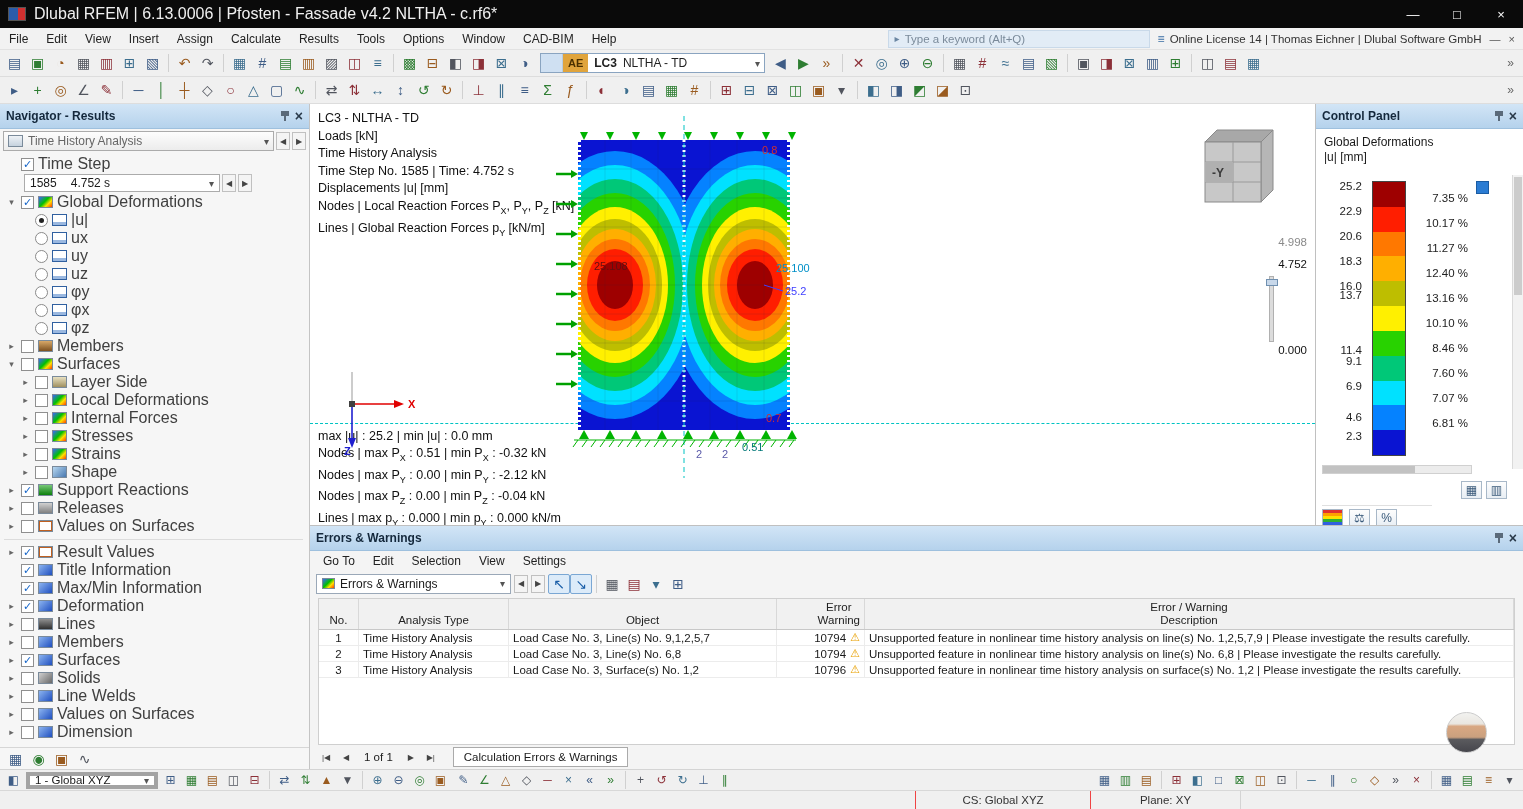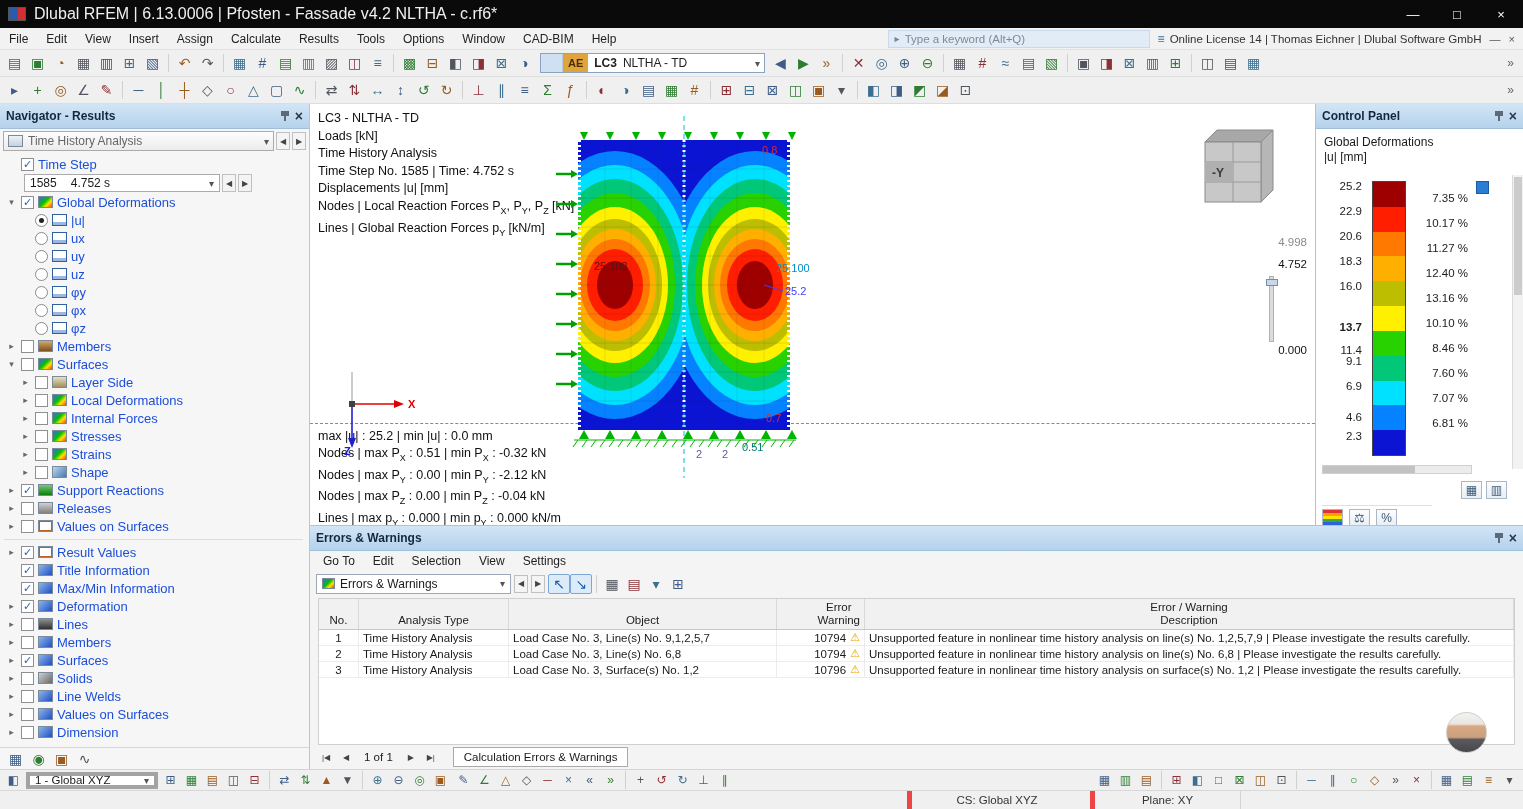--- a/index.html
+++ b/index.html
@@ -55,21 +55,21 @@
   .pin-icon::before{content:"";position:absolute;left:1px;top:1px;width:8px;height:5px;background:#5a6a7a;}
   .pin-icon::after{content:"";position:absolute;left:4px;top:6px;width:2px;height:5px;background:#5a6a7a;}
   .close-x{font-size:14px;color:#2a3a4a;font-weight:bold;line-height:1;}
   .nav-combo-row{display:flex;align-items:center;padding:2px 3px;gap:2px;flex:none;}
   .nav-combo{flex:1;height:20px;border:1px solid #ababab;background:linear-gradient(#fdfdfd,#ececec);display:flex;align-items:center;padding:0 4px;gap:5px;}
   .nav-combo-text{color:#666;font-size:12px;flex:1;}
   .combo-caret{color:#555;font-size:10px;}
   .mini-btn{width:14px;height:18px;display:flex;align-items:center;justify-content:center;font-size:8px;color:#444;border:1px solid #c0c0c0;background:#f4f4f4;}
   #nav-tree{flex:1;overflow:hidden;padding:2px 0 0 2px;}
   .tree-row{display:flex;align-items:center;height:18px;gap:4px;}
-  .tree-label{font-size:13px;color:#1d4ed8;white-space:nowrap;}
+  .tree-label{font-size:16px;color:#404040;white-space:nowrap;}
   .chev{width:11px;text-align:center;color:#666;font-size:9px;flex:none;}
   .cb{width:13px;height:13px;border:1px solid #8f8f8f;background:#fff;display:flex;align-items:center;justify-content:center;font-size:11px;line-height:1;color:#1464c8;font-weight:bold;flex:none;}
   .radio{width:13px;height:13px;border:1px solid #8a8a8a;border-radius:50%;background:#fff;position:relative;flex:none;}
   .radio.sel::after{content:"";position:absolute;inset:3px;background:#222;border-radius:50%;}
   .tico{width:15px;height:12px;border:1px solid #7a8a9a;flex:none;background:linear-gradient(135deg,#3c64ff,#00c000 45%,#ffe000 70%,#ff4000);}
   .tico.ic-plain{background:linear-gradient(180deg,#eef2f6,#c6d2de);}
   .tico.ic-screen{background:#fff;border-color:#3060a0;box-shadow:inset 0 -3px 0 #9ab8e0;}
   .tico.ic-members{background:linear-gradient(180deg,#d8a868,#7c5020);}
   .tico.ic-layer{background:linear-gradient(180deg,#e8e0c0,#a09060);}
   .tico.ic-shape{background:linear-gradient(135deg,#b8d8f0,#4878b0);}
@@ -153,21 +153,21 @@
   .avatar{position:absolute;right:36px;bottom:16px;width:41px;height:41px;border-radius:50%;background:linear-gradient(180deg,#f2f2f0 0%,#e9e6e0 28%,#d9a883 34%,#caa07e 62%,#5a5a5e 68%,#46464c 100%);border:1px solid #cccccc;overflow:hidden;}
 
   
   .bottom-toolbar{height:21px;background:#f0f0f0;border-top:1px solid #d4d4d4;display:flex;align-items:center;gap:2px;padding:0 3px;flex:none;overflow:hidden;}
   .bottom-toolbar .tb-icon{width:21px;height:18px;font-size:12px;}
   .bt-combo{width:132px;height:17px;border:4px solid #a3a3a3;background:#fff;display:flex;align-items:center;padding:0 5px;font-size:11.5px;gap:4px;}
   .bt-combo .spacer{flex:1;}
   .bt-flex{flex:1;}
   .statusbar{height:19px;background:#f0f0f0;border-top:1px solid #d8d8d8;display:flex;align-items:center;font-size:11.5px;color:#333;flex:none;}
   .status-spacer{flex:1;}
-  .status-cell{height:100%;display:flex;align-items:center;justify-content:center;border-left:5px solid #ef4444;margin-left:8px;}
+  .status-cell{height:100%;display:flex;align-items:center;justify-content:center;border-left:1px solid #ef4444;}
   .status-cs{width:175px;}
   .status-plane{width:150px;}
   .status-tail{width:283px;height:100%;border-left:1px solid #d4d4d4;}
   svg text.lbl{font-size:11px;font-family:"Liberation Sans","DejaVu Sans",sans-serif;}
 </style>
 </head>
 <body>
 
 <div id="app">
 
@@ -747,21 +747,21 @@
           <div class="cp-body">
             <div class="cp-sub1">Global Deformations</div>
             <div class="cp-sub2">|u| [mm]</div>
             <div class="cp-scale">
               <div id="scale-values">
                   <div class="scale-val" style="top: -1px;">25.2</div>
                   <div class="scale-val" style="top: 24px;">22.9</div>
                   <div class="scale-val" style="top: 49px;">20.6</div>
                   <div class="scale-val" style="top: 74px;">18.3</div>
                   <div class="scale-val" style="top: 99px;">16.0</div>
-                  <div class="scale-val" style="top: 140px; font-weight: bold;">13.7</div>
+                  <div class="scale-val" style="top: 108px;">13.7</div>
                   <div class="scale-val" style="top: 163px;">11.4</div>
                   <div class="scale-val" style="top: 174px;">9.1</div>
                   <div class="scale-val" style="top: 199px;">6.9</div>
                   <div class="scale-val" style="top: 224px; margin-top: 6px;">4.6</div>
                   <div class="scale-val" style="top: 249px;">2.3</div>
                 </div>
               <div id="scale-bands">
                   <div class="scale-band" style="background: rgb(158, 0, 0);"></div>
                   <div class="scale-band" style="background: rgb(255, 30, 0);"></div>
                   <div class="scale-band" style="background: rgb(255, 120, 0);"></div>

